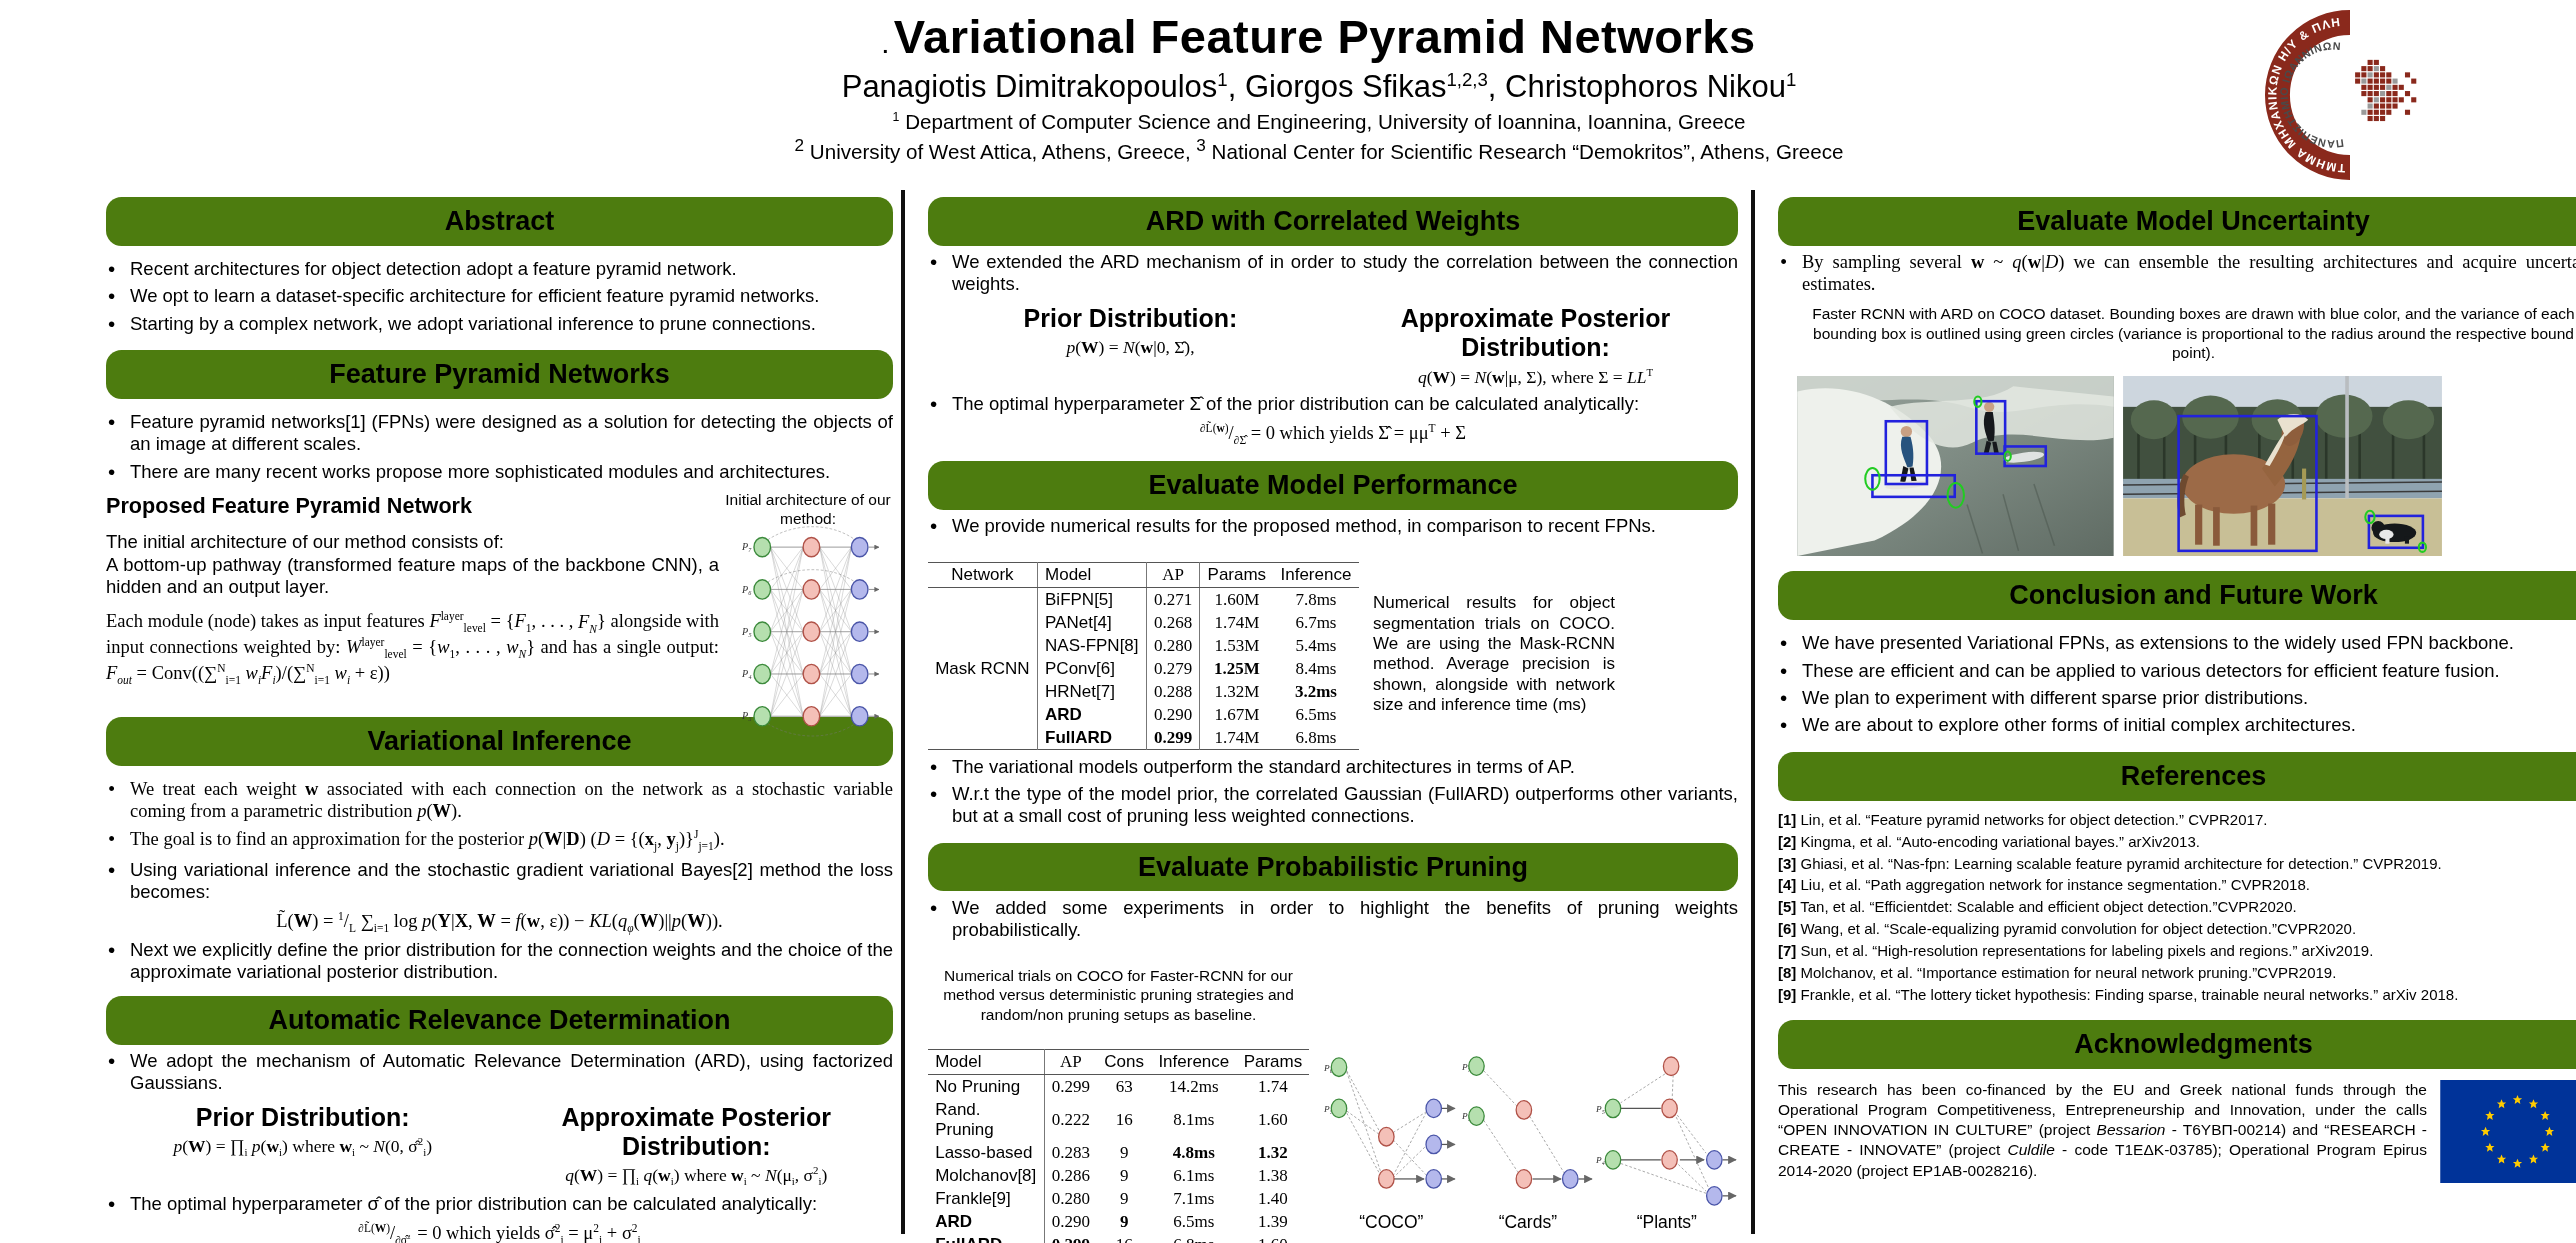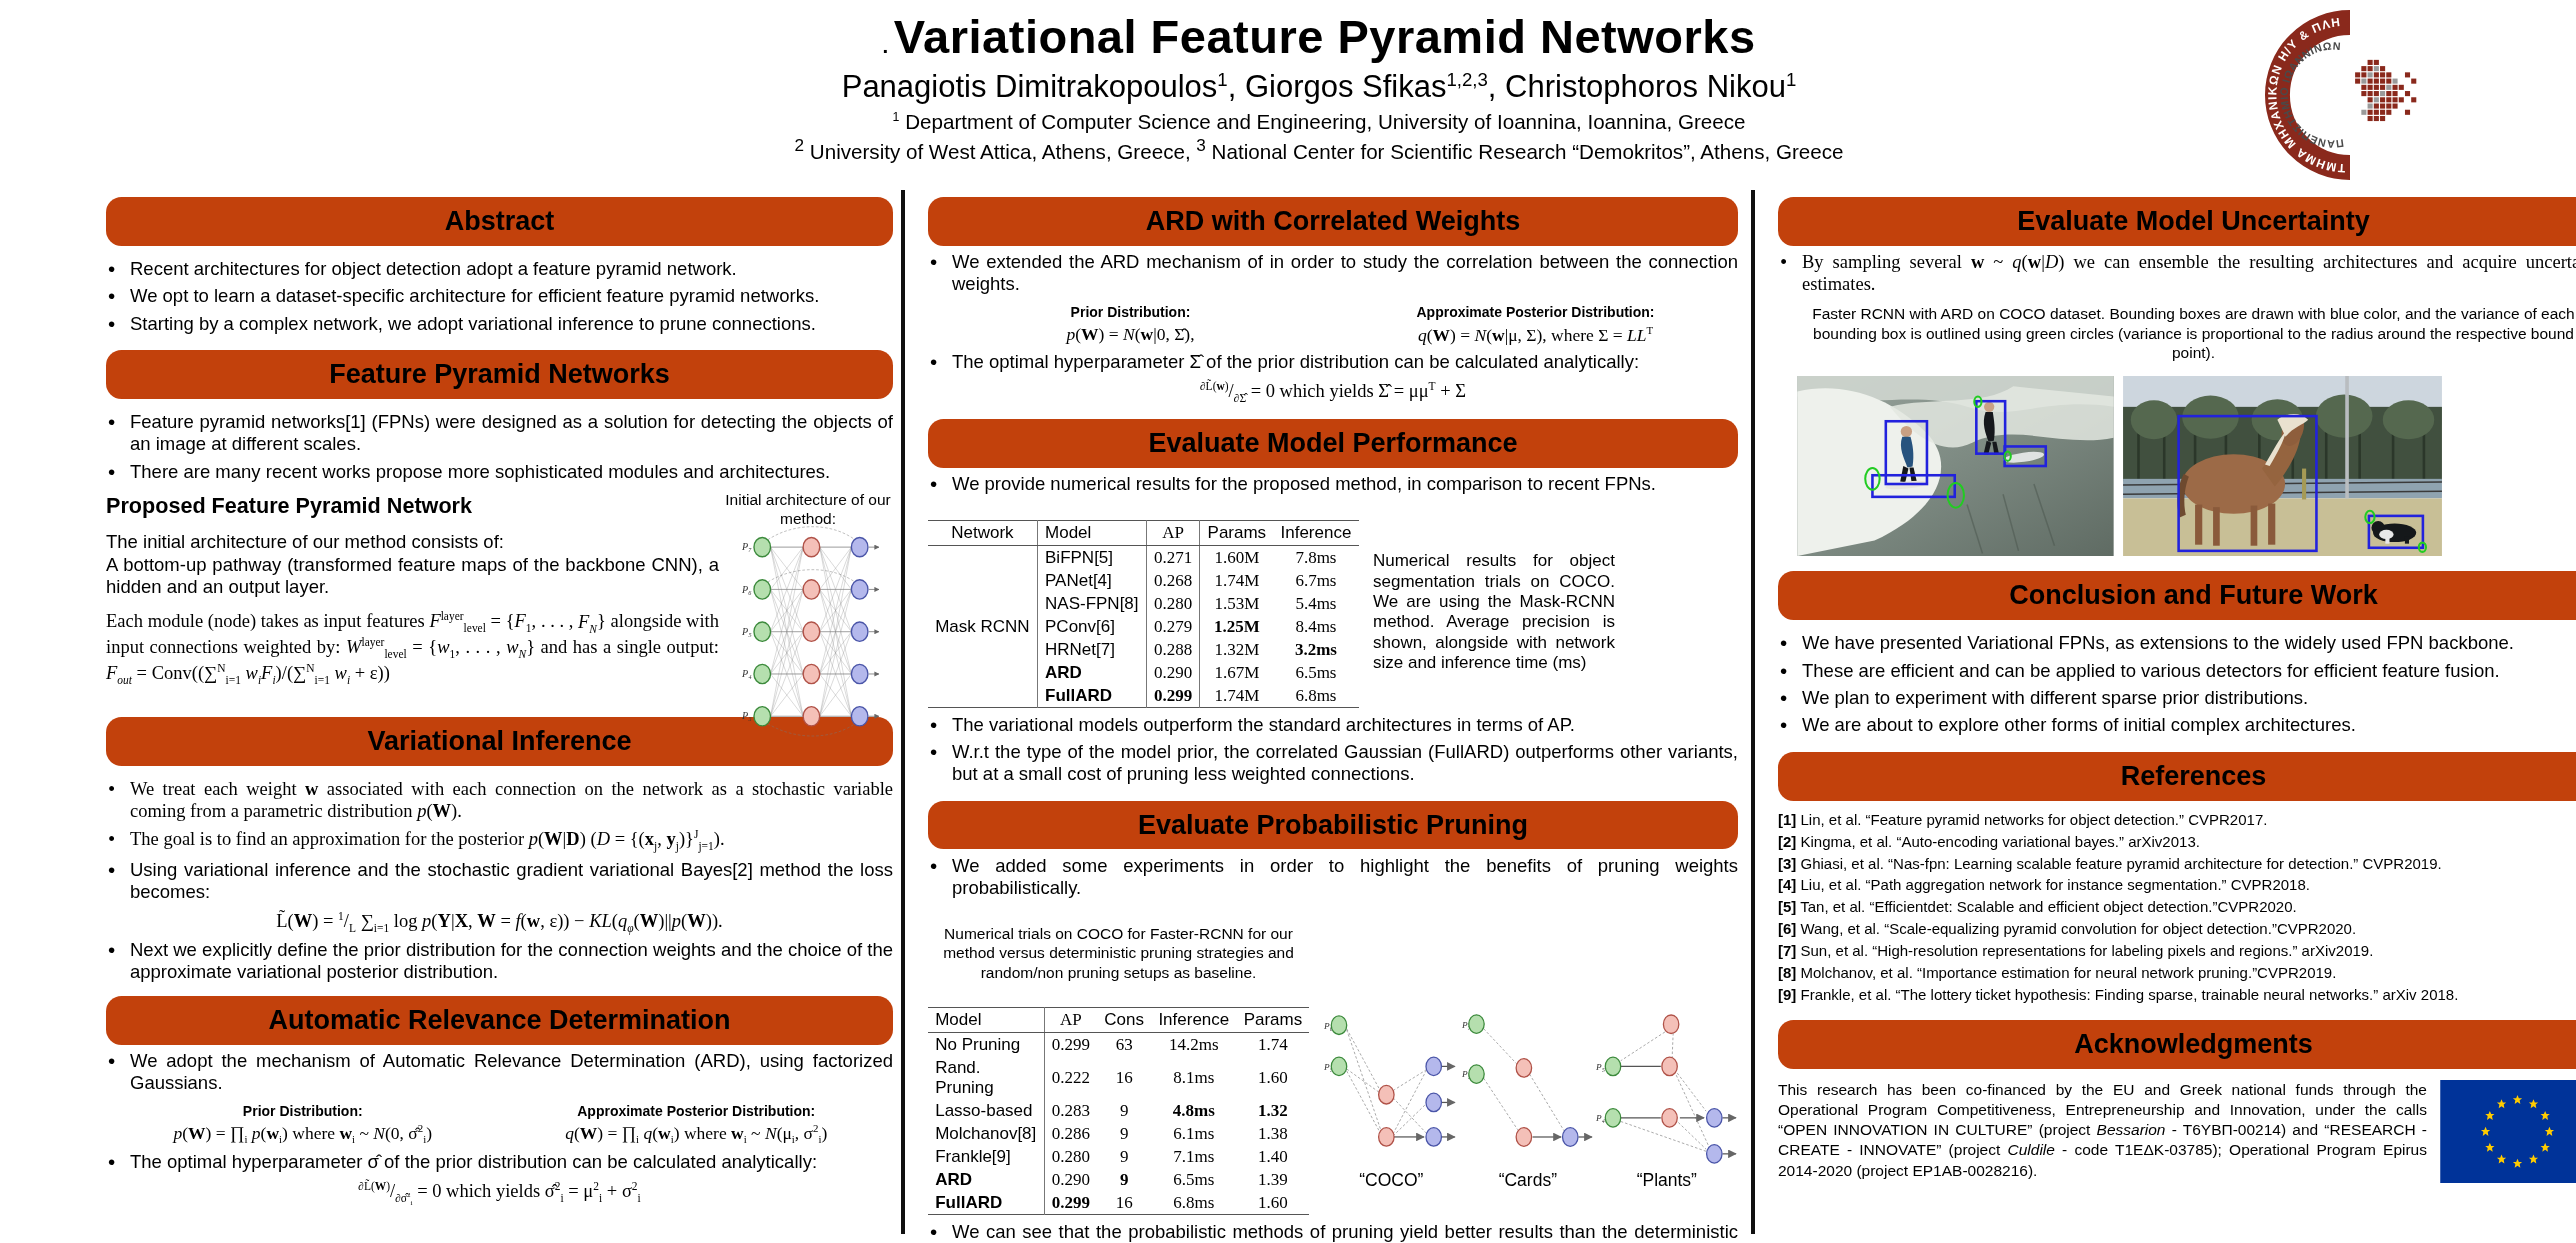--- a/index.html
+++ b/index.html
@@ -13,35 +13,35 @@
   .authors sup,.affil sup{font-size:60%;}
   .affil{font-size:20.6px;margin-top:4.1px;}
   .affil2{font-size:20.6px;margin-top:1px;}
   .logo{position:absolute;left:2239px;top:10.3px;width:222px;height:170px;}
   
   .vdiv{position:absolute;top:190px;width:4.1px;height:1044px;background:#101010;}
   .col{position:absolute;top:197px;display:flex;flex-direction:column;}
   .col-left{left:106px;width:787px;}
   .col-mid{left:928px;width:810px;}
   .col-right{left:1778px;width:831px;}
-  .sec-h{background:#c2410c;border-radius:15.5px;text-align:center;
+  .sec-h{background:#4d7c0f;border-radius:15.5px;text-align:center;
          font-size:27px;font-weight:bold;padding:8.8px 5.2px;}.mt14{margin-top:7px;}.mt18{margin-top:9.3px;}
   .mt24{margin-top:12.4px;}.mt30{margin-top:15.5px;}.mt40{margin-top:20.6px;}
   .b{position:relative;padding-left:24px;font-size:18.5px;line-height:1.2;
      text-align:justify;margin-top:5.2px;}
   .b::before{content:"•";position:absolute;left:2.1px;top:-1px;font-size:20.6px;}
   .body-t{font-size:18.5px;line-height:1.2;text-align:justify;}
   .small-c{font-size:15.5px;line-height:1.25;text-align:center;}
   .subhead{font-size:21.6px;font-weight:bold;}
   .fm{font-family:"Liberation Serif",serif;}
   .fm sup,.fm sub{font-size:62%;}
   .fm-c{text-align:center;font-size:18.5px;margin-top:7.2px;}
   .two-col{display:flex;margin-top:9.3px;}
   .two-col>div{flex:1;text-align:center;}
-  .dist-h{font-size:14px;font-weight:bold;}
+  .dist-h{font-size:25px;font-weight:bold;}
   .dist-f{font-size:17.5px;margin-top:3.1px;}
   
   table{border-collapse:collapse;font-size:17px;}
   .ptable{border-top:1.5px solid #555;border-bottom:1.5px solid #555;}
   .ptable th{border-bottom:1px solid #555;font-weight:normal;padding:2.1px 7.2px;}
   .ptable td{padding:1.5px 7.2px;font-family:"Liberation Serif",serif;}
   .ptable td.mname{font-family:"Liberation Sans",sans-serif;text-align:left;}
   .ptable .vl{border-left:1px solid #777;}
   .ptable .num{text-align:center;}
   .aph{font-family:"Liberation Serif",serif;}

